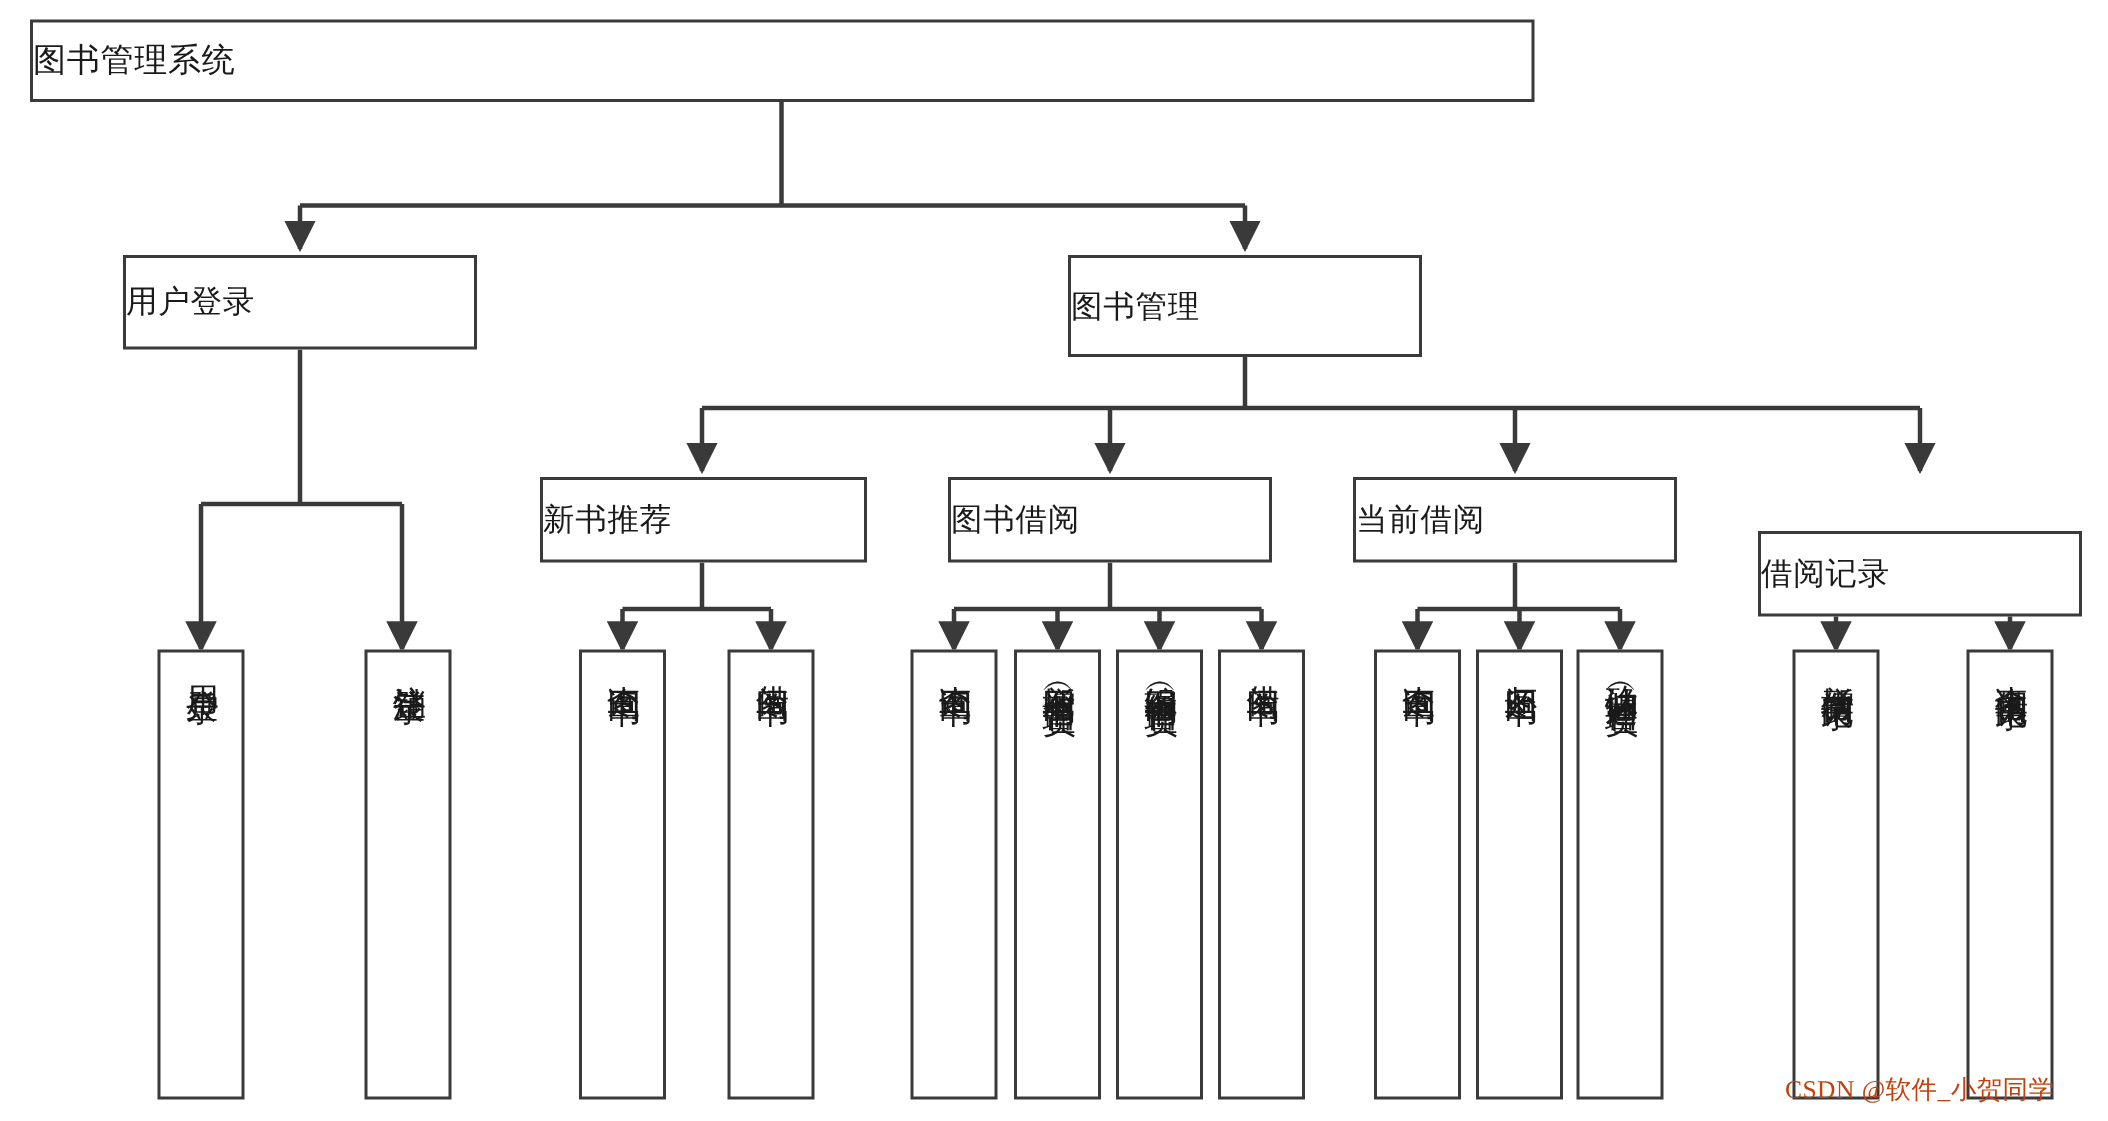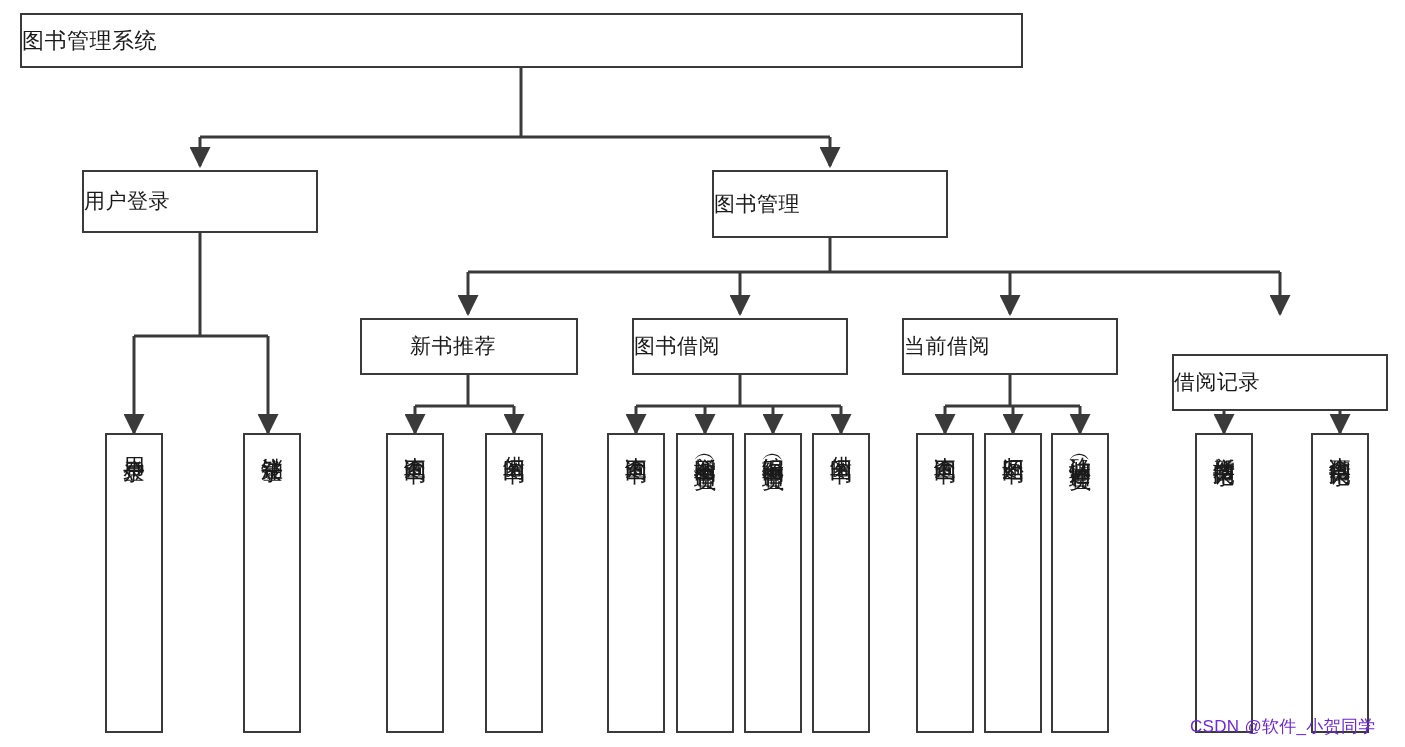--- a/index.html
+++ b/index.html
@@ -58,23 +58,23 @@
     writing-mode: vertical-rl;
     text-orientation: upright;
     font-size: 22px;
     line-height: 1.0;
     letter-spacing: 2px;
     white-space: nowrap;
   }
   .watermark {
     position: absolute;
     font-size: 17px;
-    color: #6d28d9;
+    color: #c2410c;
     white-space: nowrap;
-    font-family: Liberation Sans, sans-serif;
+    font-family: Liberation Serif, serif;
     letter-spacing: 0.3px;
   }
 </style>
 </head>
 <body>
 
 <div id="canvas">
 
   <svg class="edges" viewBox="0 0 1405 747" xmlns="http://www.w3.org/2000/svg">
     <defs>
@@ -133,21 +133,21 @@
   </div>
 
   <div class="node horiz" style="left:82px; top:170px; width:236px; height:63px;">
     <span class="label">用户登录</span>
   </div>
 
   <div class="node horiz" style="left:712px; top:170px; width:236px; height:68px;">
     <span class="label">图书管理</span>
   </div>
 
-  <div class="node horiz" style="left:360px; top:318px; width:218px; height:57px;padding-left:48px;">
+  <div class="node horiz" style="left:360px; top:318px; width:218px; height:57px;">
     <span class="label">新书推荐</span>
   </div>
 
   <div class="node horiz" style="left:632px; top:318px; width:216px; height:57px;">
     <span class="label">图书借阅</span>
   </div>
 
   <div class="node horiz" style="left:902px; top:318px; width:216px; height:57px;font-family:Liberation Serif, serif;">
     <span class="label">当前借阅</span>
   </div>

